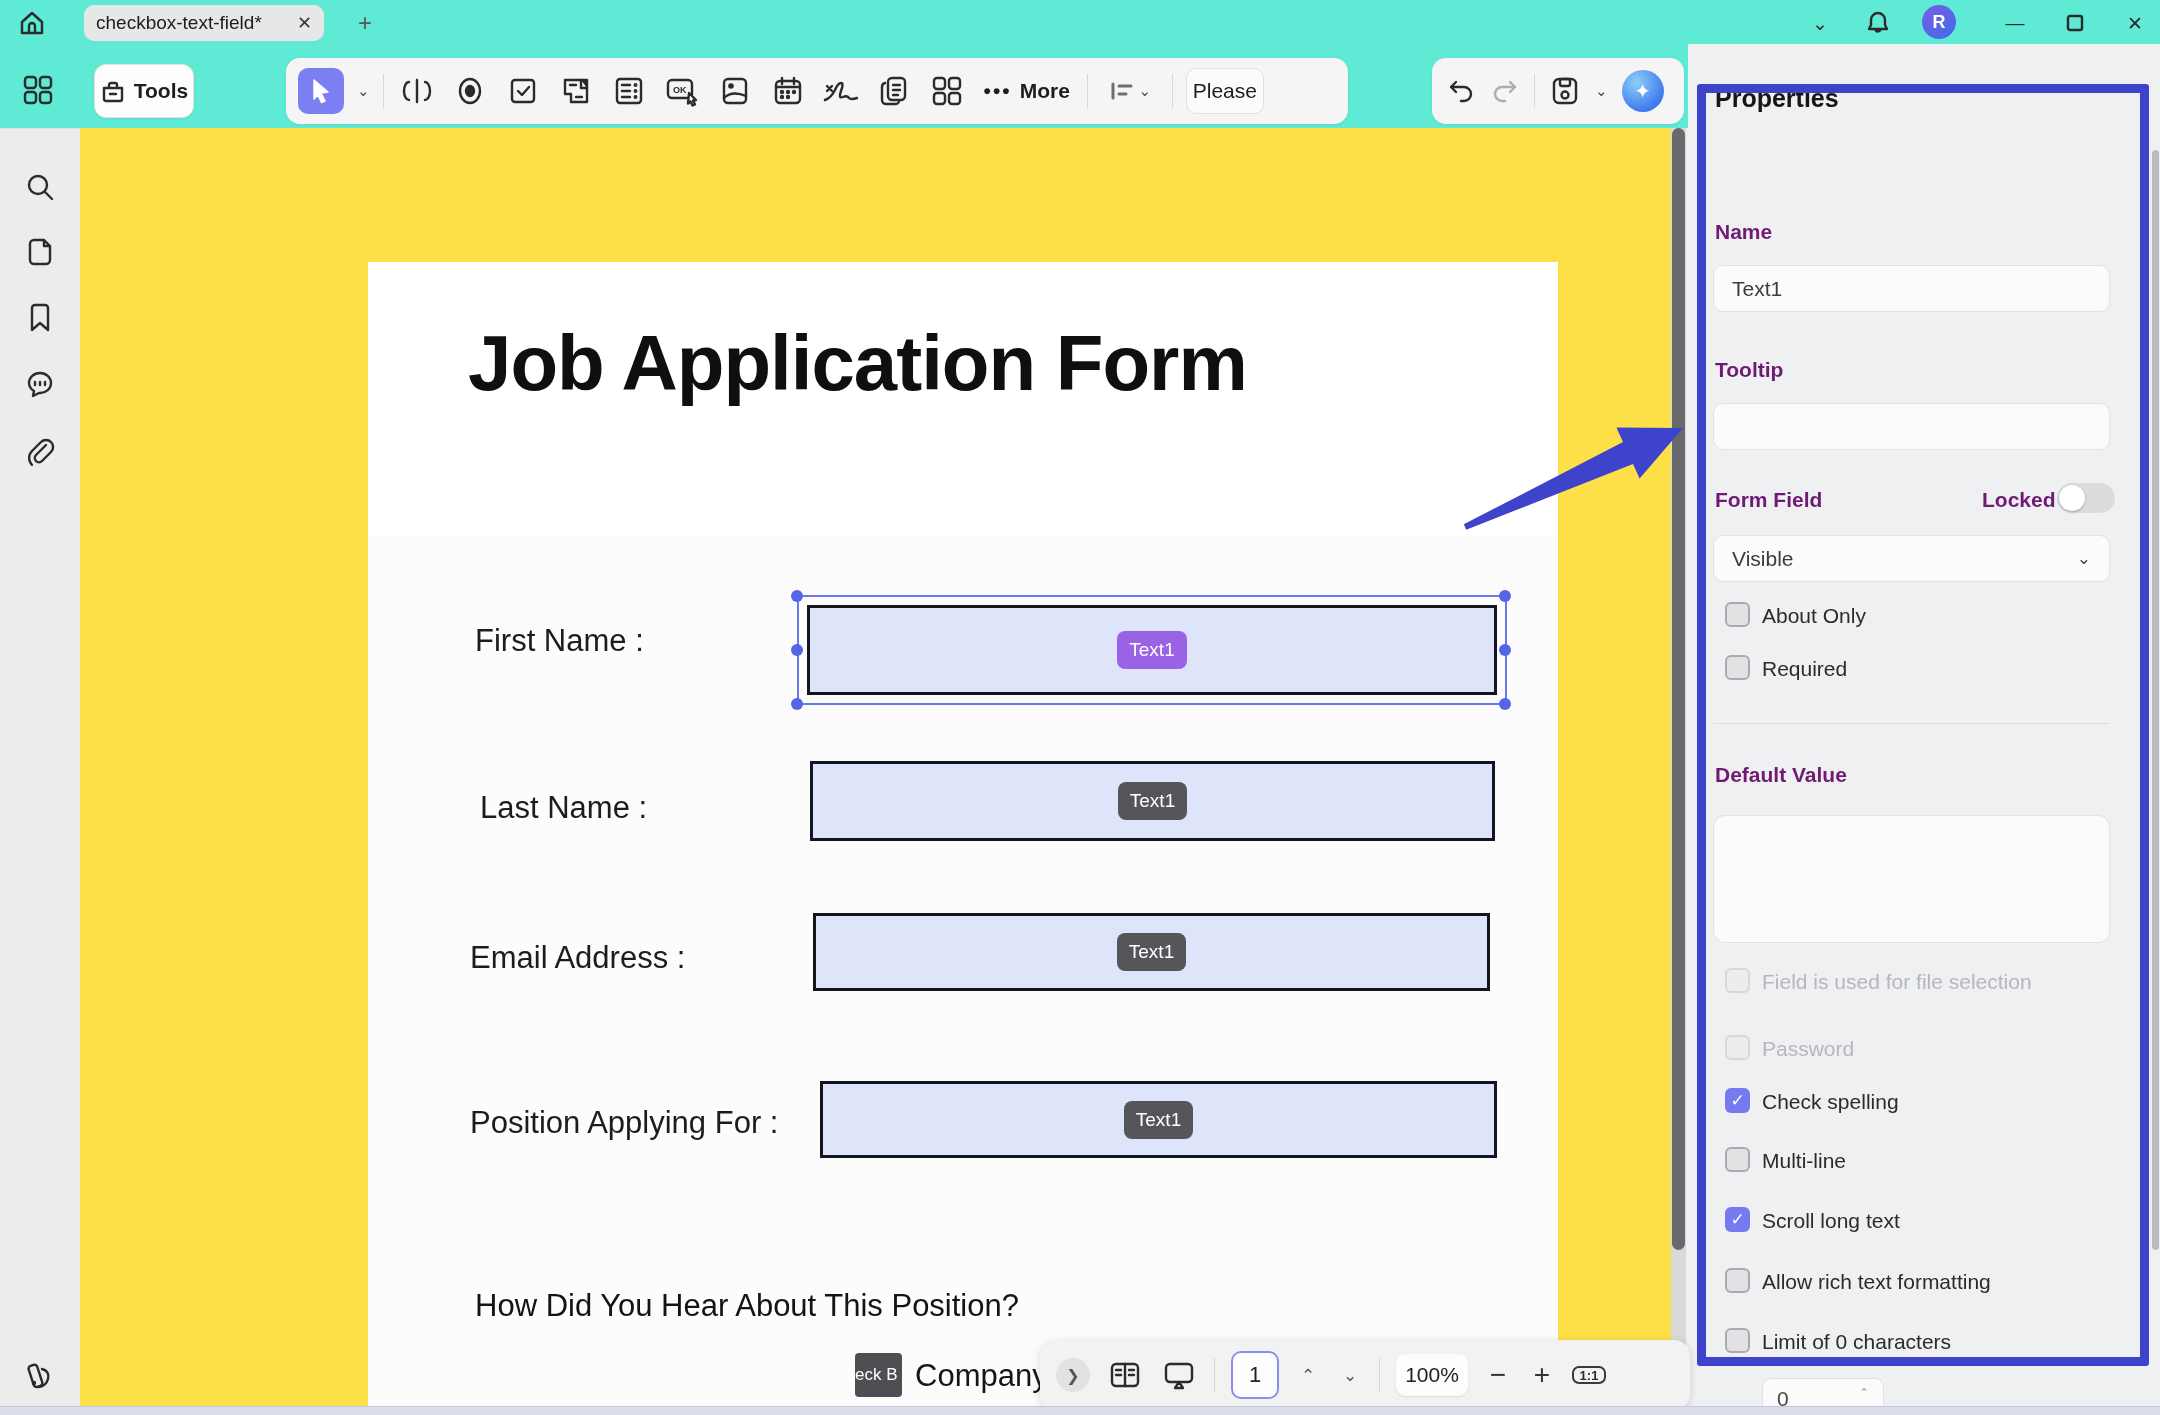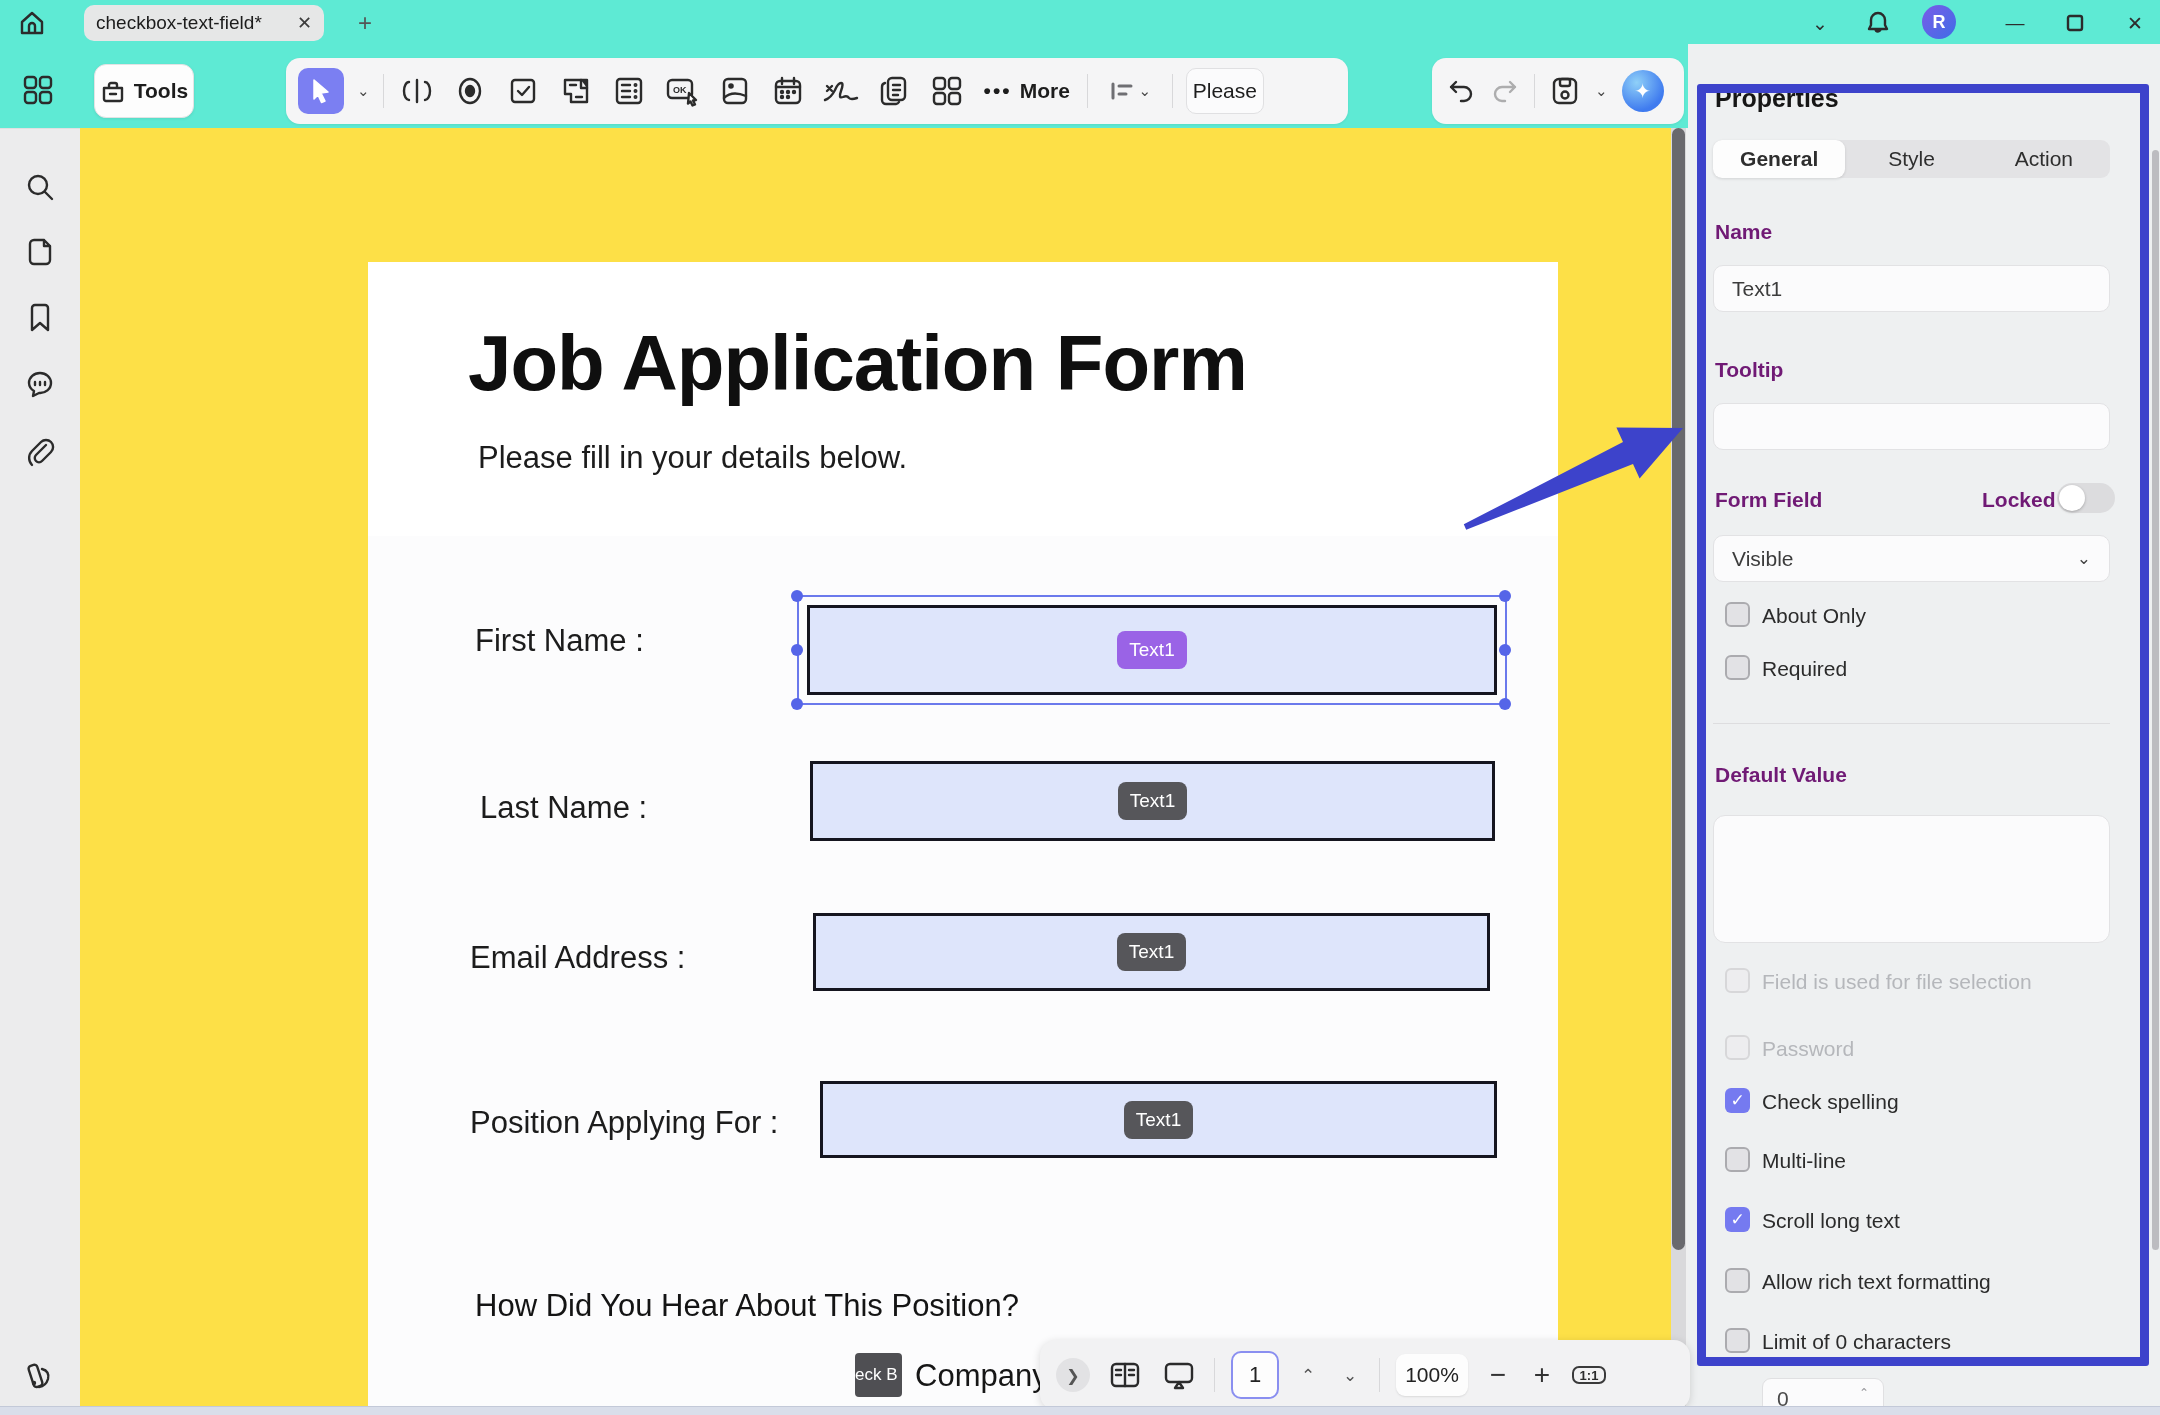--- a/index.html
+++ b/index.html
@@ -350,21 +350,20 @@
           <circle cx="11" cy="24" r="1" fill="#2b2b2b"></circle>
         </g>
       </svg>
   </div>
 </div>
 
 <div class="abs canvas">
   <div class="abs page">
     <div class="abs page-band"></div>
     <div class="abs doc-title">Job Application Form</div>
-    <div class="abs doc-sub">Please fill in your details below.</div>
 
     <div class="abs f-label" style="left:107px; top:361px;">First Name :</div>
     <div class="abs field" style="left:439px; top:343px; width:690px; height:90px;">
       <span class="badge badge-purple">Text1</span>
     </div>
 
     <div>
       <div class="sel-line" style="left:429px; top:333px; width:710px; height:2px;"></div>
       <div class="sel-line" style="left:429px; top:441px; width:710px; height:2px;"></div>
       <div class="sel-line" style="left:429px; top:333px; width:2px; height:110px;"></div>
@@ -401,25 +400,20 @@
 
   </div>
 </div>
 
 <div class="abs doc-scroll-track"></div>
 <div class="abs doc-scroll-thumb"></div>
 
 <div class="abs panel">
   <div class="abs panel-title">Properties</div>
 
-  <div class="abs tabs">
-    <div class="tab active">General</div>
-    <div class="tab">Style</div>
-    <div class="tab">Action</div>
-  </div>
 
   <div class="abs p-label" style="left:27px; top:176px;">Name</div>
   <div class="abs p-input" style="left:25px; top:221px;">Text1</div>
 
   <div class="abs p-label" style="left:27px; top:314px;">Tooltip</div>
   <div class="abs p-input" style="left:25px; top:359px;"></div>
 
   <div class="abs p-label" style="left:27px; top:444px;">Form Field</div>
   <div class="abs p-label" style="left:294px; top:444px;">Locked</div>
   <div class="abs toggle" style="left:369px; top:439px;">

